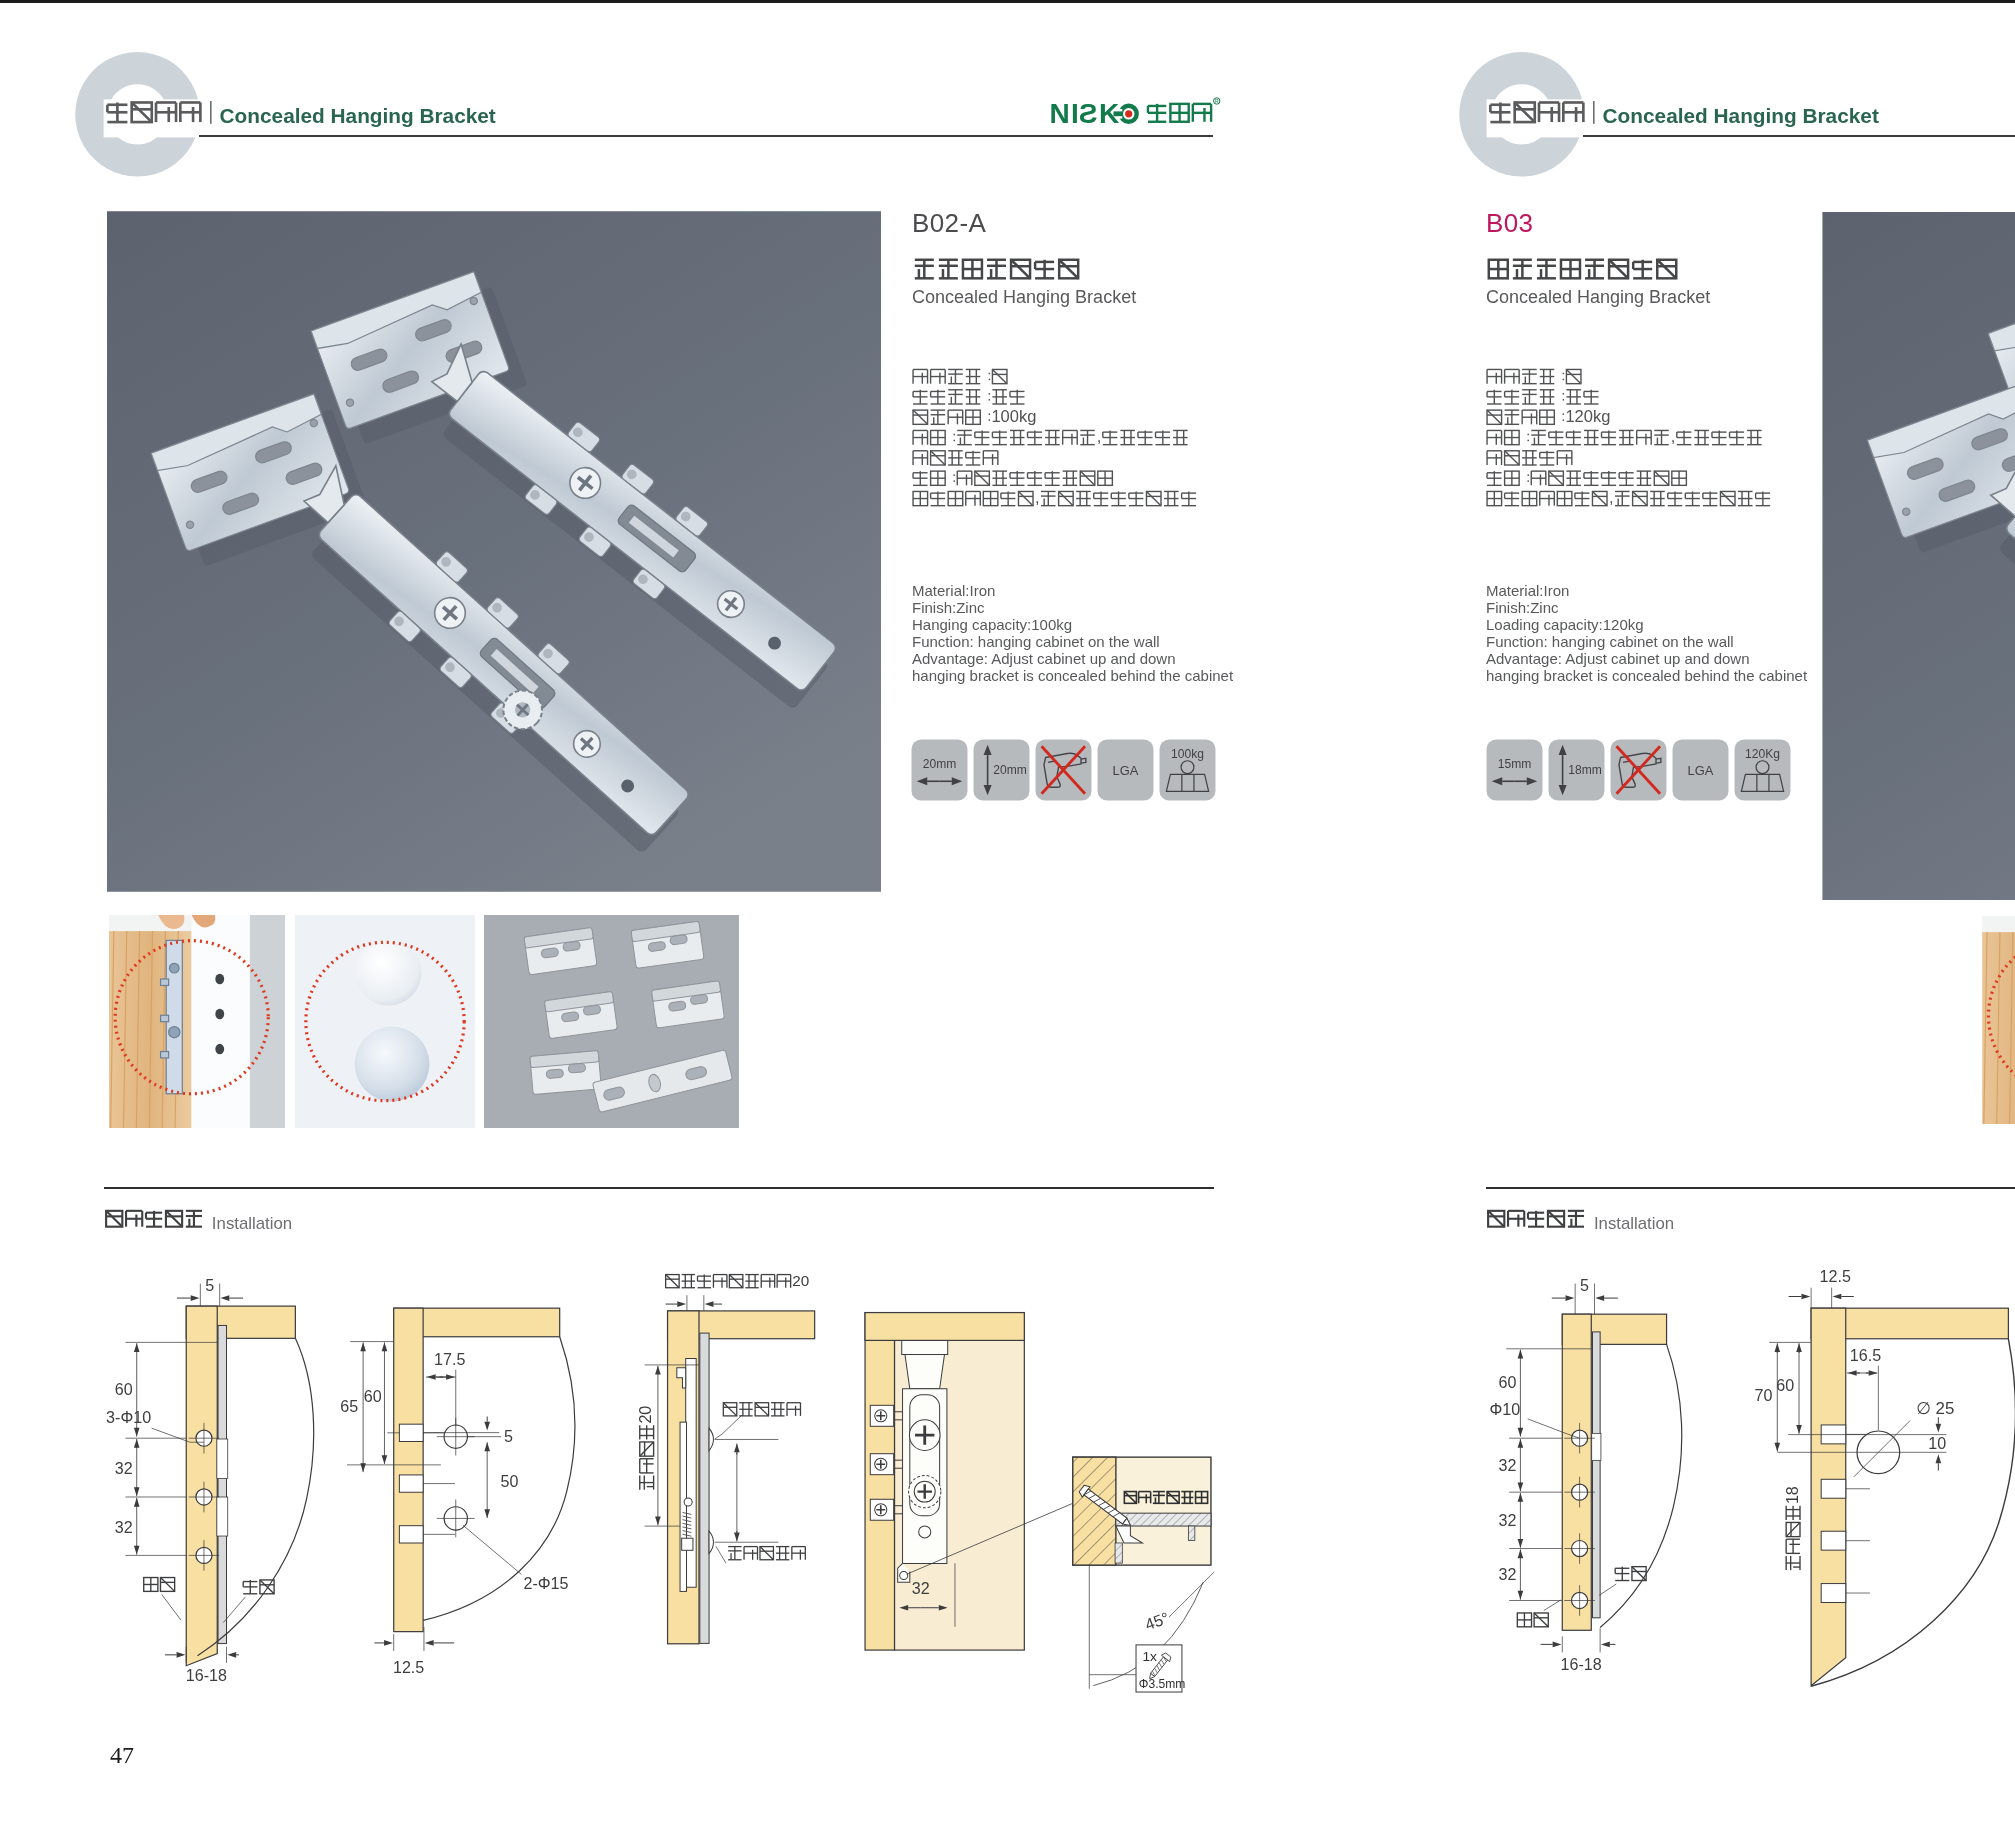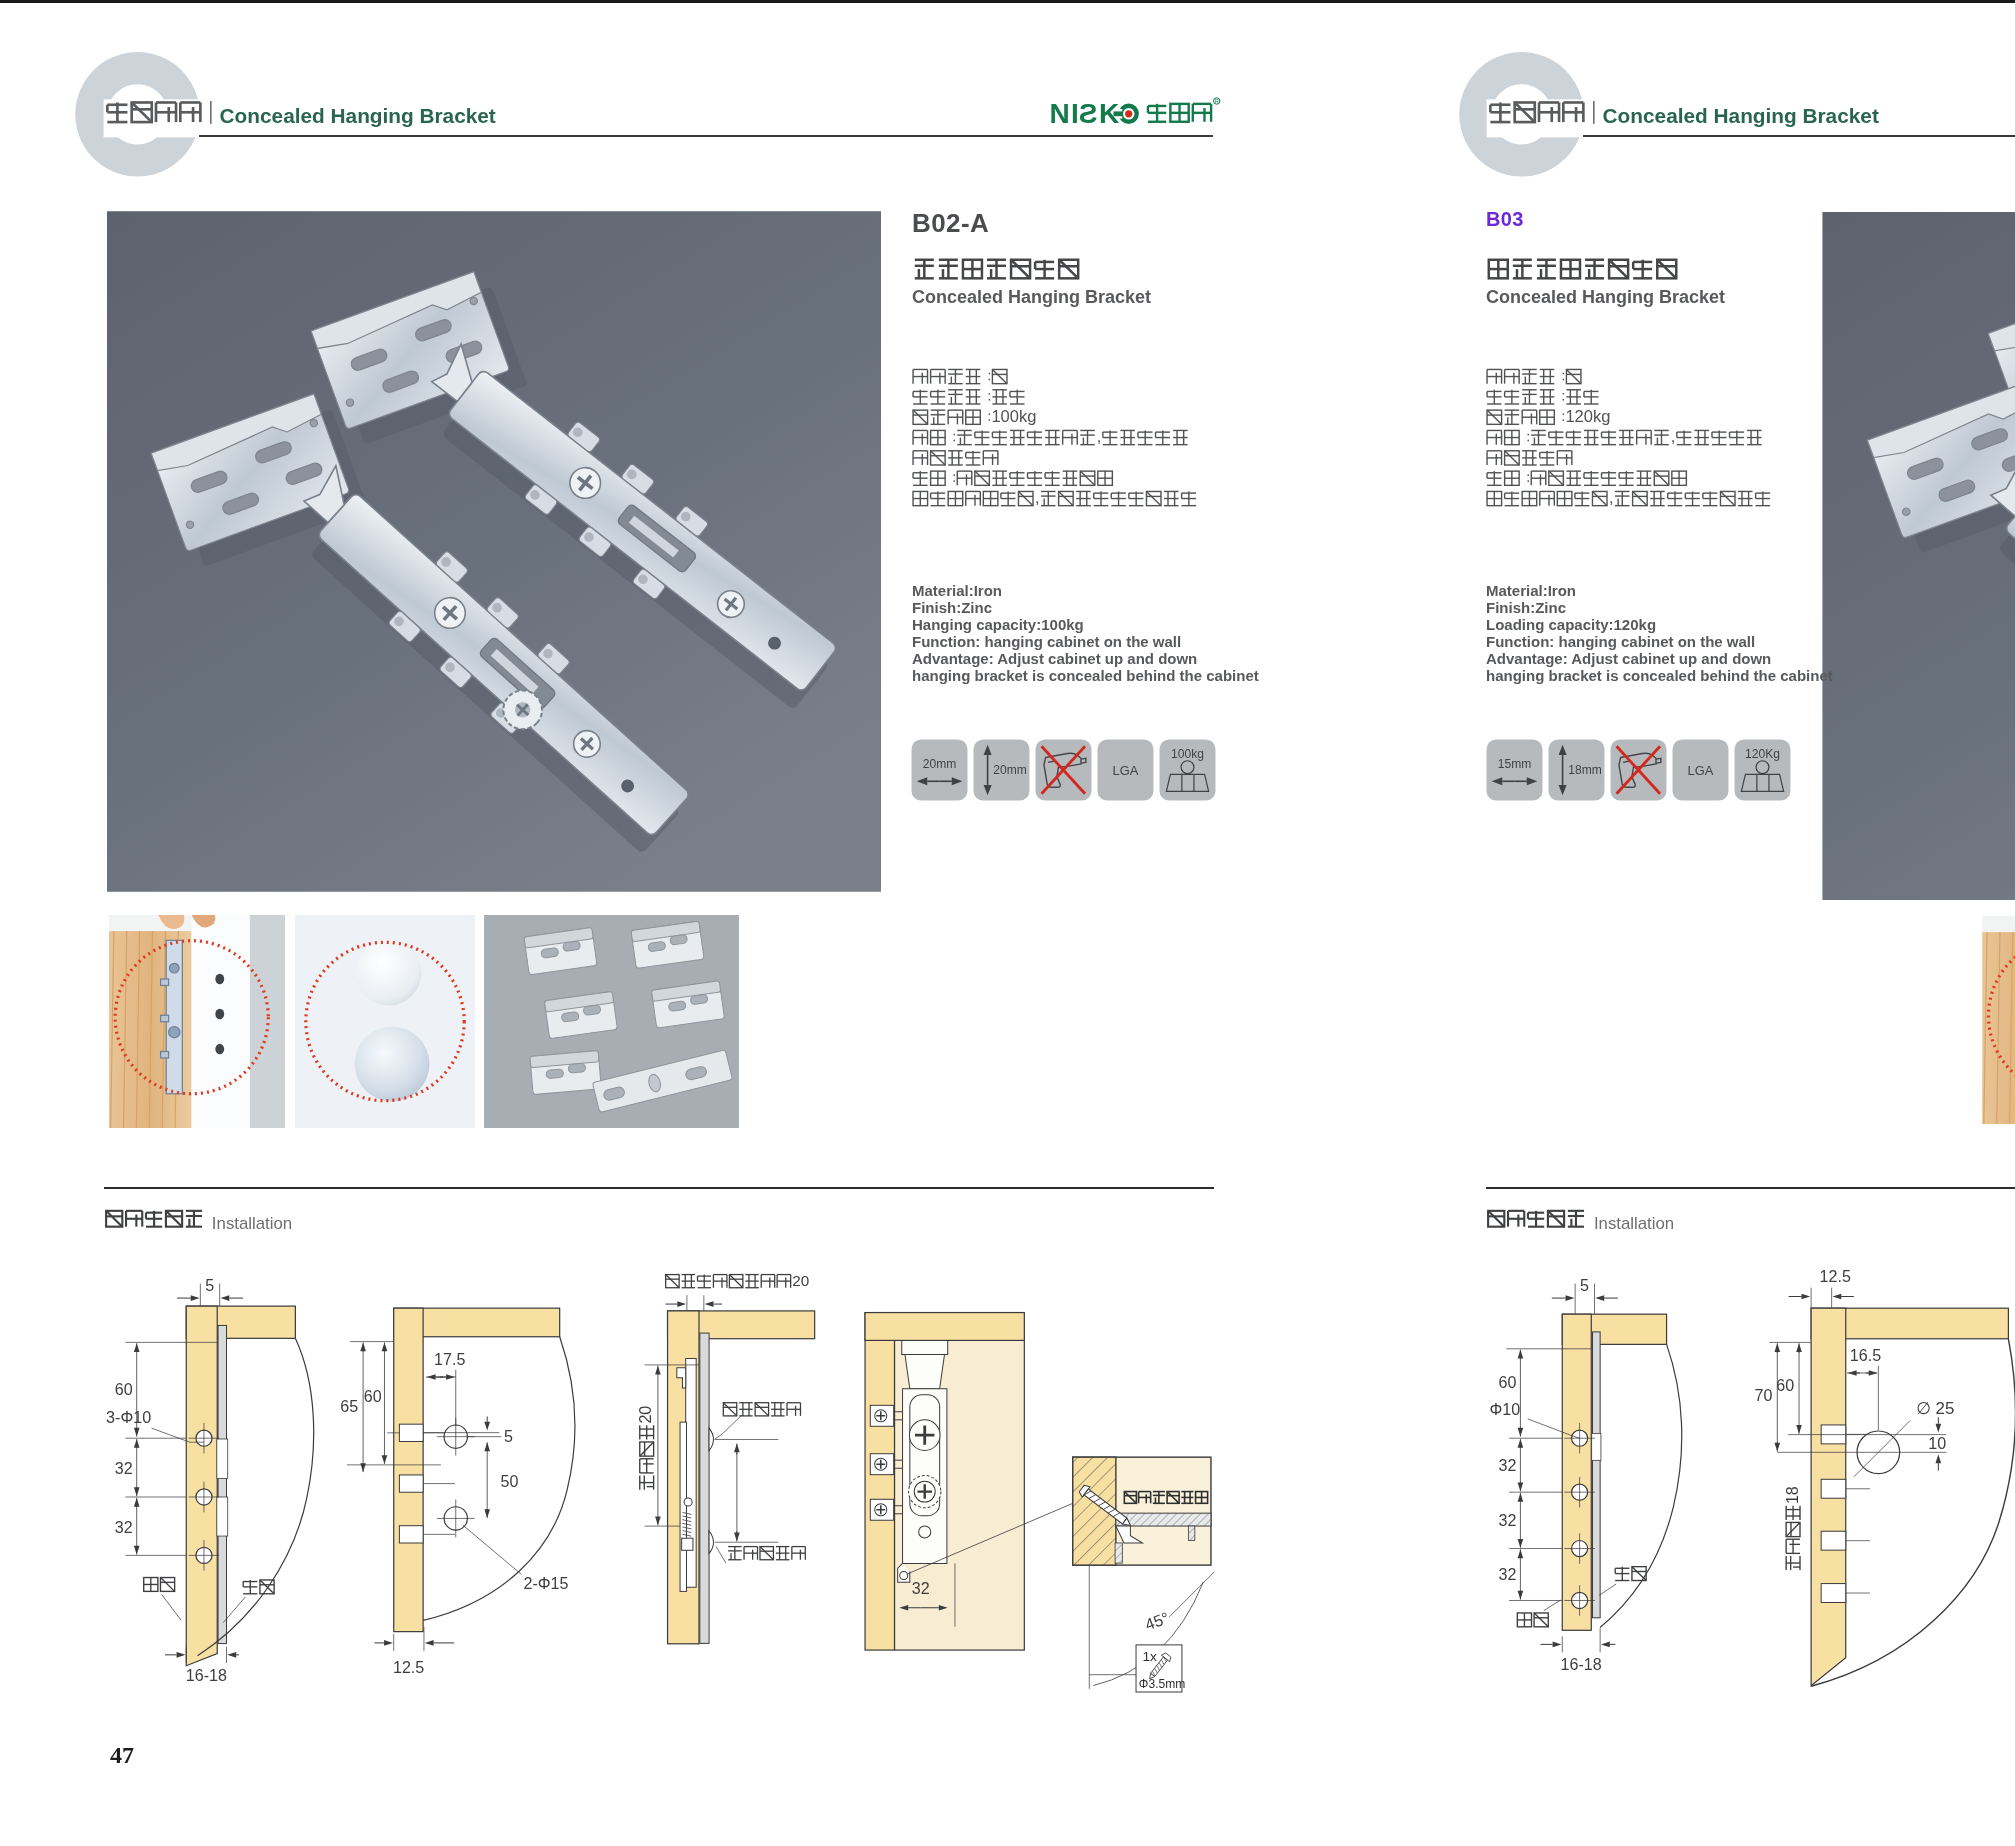--- a/index.html
+++ b/index.html
@@ -1,12 +1,12 @@
 <!DOCTYPE html>
-<html style="font-size:6.4px"><head><meta charset="utf-8"><style>html,body{margin:0;padding:0;}body{width:2703px;height:1847px;position:relative;background:#ffffff;font-family:"Liberation Sans",sans-serif;overflow:hidden;}.abs{position:absolute;font-weight:bold;}</style></head><body>
+<html style="font-size:6.4px"><head><meta charset="utf-8"><style>html,body{margin:0;padding:0;}body{width:2703px;height:1847px;position:relative;background:#ffffff;font-family:"Liberation Sans",sans-serif;overflow:hidden;}.abs{position:absolute;}</style></head><body>
 
 <div class="abs" style="left:0;top:0;width:2703px;height:2.8px;background:#1a1a1a"></div>
 
 <svg style="position:absolute;left:73px;top:48px" width="133" height="135" viewBox="182 118 330 336">
     <path fill-rule="evenodd" d="M 342 128 a 155 155 0 1 0 0.1 0 Z M 342 208 a 75 75 0 1 1 -0.1 0 Z" fill="#ccd3d9"></path>
   </svg>
 <svg style="position:absolute;left:100px;top:93px" width="504" height="52" viewBox="247 230 1250 130">
     <rect x="251" y="246" width="345" height="95" fill="#ffffff"></rect>
     <g stroke="#5a5b5d" stroke-width="6.6" fill="none">
       <line x1="260.4" y1="259.4" x2="310.6" y2="259.4"></line>
@@ -783,21 +783,21 @@
     </g>
   </svg>
 <div class="abs" style="left:912px;top:582px;font-size:15px;line-height:17px;color:#58595b">
     <div>Material:Iron</div>
     <div>Finish:Zinc</div>
     <div>Hanging capacity:100kg</div>
     <div>Function: hanging cabinet on the wall</div>
     <div>Advantage: Adjust cabinet up and down</div>
     <div>hanging bracket is concealed behind the cabinet</div>
   </div>
-<div class="abs" style="left:1486px;top:208px;font-size:20px;color:#6d28d9;letter-spacing:0.4px">B03</div>
+<div class="abs" style="left:1486px;top:208px;font-size:26px;color:#be185d;letter-spacing:0.4px">B03</div>
 <svg style="position:absolute;left:1486px;top:256px" width="363" height="32" viewBox="3687 636 900 80">
     <g stroke="#454648" stroke-width="6.2" fill="none">
       <rect x="3690.2" y="645.4" width="47.5" height="46.4" fill="none"></rect>
       <line x1="3690.2" y1="668.6" x2="3737.8" y2="668.6"></line>
       <line x1="3714.0" y1="645.4" x2="3714.0" y2="691.8"></line>
     </g>
     <g stroke="#454648" stroke-width="6.2" fill="none">
       <line x1="3750.4" y1="645.4" x2="3797.9" y2="645.4"></line>
       <line x1="3774.2" y1="645.4" x2="3774.2" y2="691.8"></line>
       <line x1="3750.4" y1="691.8" x2="3797.9" y2="691.8"></line>

